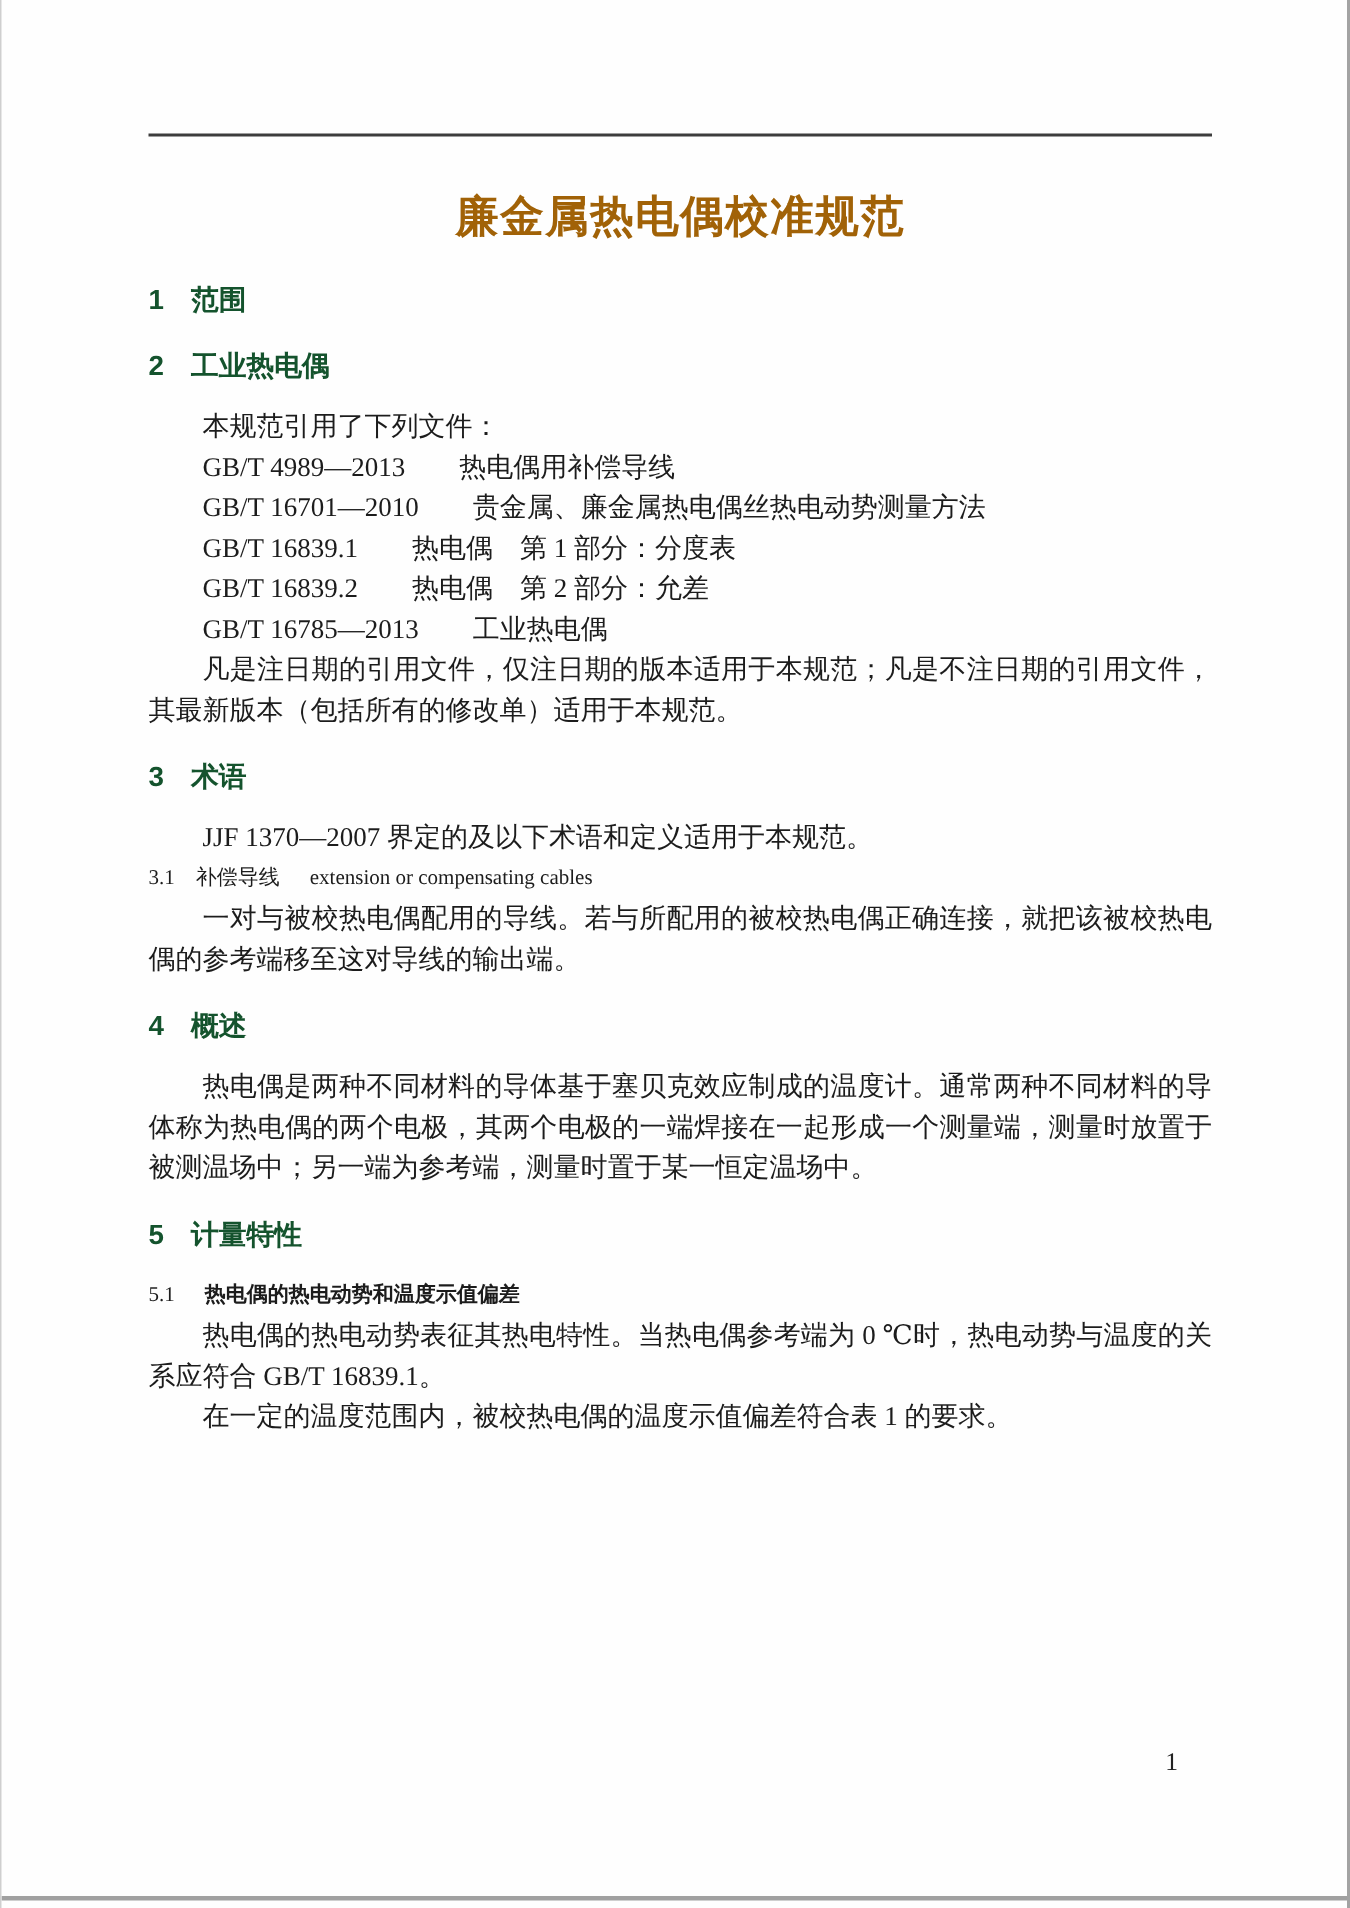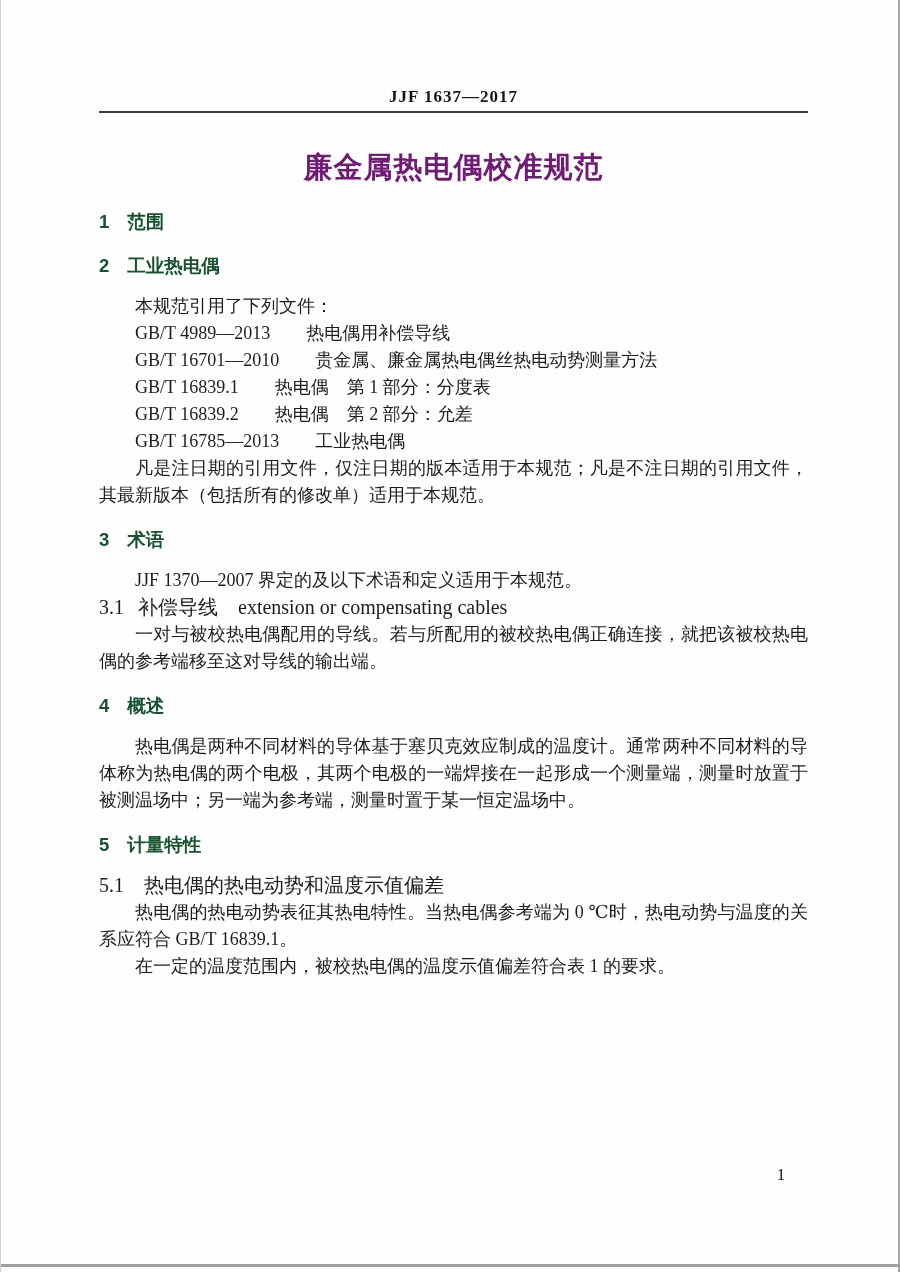--- a/index.html
+++ b/index.html
@@ -16,53 +16,52 @@
   }
   .content{padding:86px 90px 0 98px;}
   .doc-header{
     text-align:center;font-size:17px;font-weight:700;
     letter-spacing:1px;line-height:22px;color:#161616;
   }
   .header-rule{margin-top:3px;height:0;border-bottom:2px solid #3d3d3d;}
   .doc-title{
     margin:34px 0 22px;text-align:center;
     font-family:"Liberation Sans","DejaVu Sans",sans-serif;
-    font-weight:700;font-size:29px;line-height:40px;color:#701a75;
+    font-weight:700;font-size:29px;line-height:40px;color:#a16207;
     letter-spacing:1px;
   }
   .sec-h{
     margin:18px 0 14px;
     font-family:"Liberation Sans","DejaVu Sans",sans-serif;
     font-weight:700;font-size:18.5px;line-height:26px;color:#14532d;
   }
   .sec-h .num{margin-right:18px;}
   .para{
     margin:0;font-size:18px;line-height:27px;
     text-align:justify;text-indent:2em;
   }
   .ref-line{margin:0;font-size:18px;line-height:27px;padding-left:2em;}
-  .sub-line{margin:0;font-size:20px;line-height:27px;}
+  .sub-line{margin:0;font-size:14px;line-height:27px;}
   .sub-line .sub-num{margin-right:14px;}
   .sub-line .term-en{margin-left:20px;}
-  .sub-line .sub-title{margin-left:6px;}
+  .sub-line .sub-title{margin-left:6px;font-weight:bold;}
   .page-number{
     position:absolute;top:1163px;left:756px;width:48px;
     text-align:center;font-size:17px;line-height:24px;color:#222;
   }
   .bottom-rule{
     position:absolute;left:0;right:0;bottom:5px;height:3px;background:#a0a0a0;
   }
 </style>
 </head>
 <body>
 
 <div class="page">
   <div class="content">
 
-    <div class="doc-header">JJF 1637—2017</div>
     <div class="header-rule"></div>
 
     <h1 class="doc-title">廉金属热电偶校准规范</h1>
 
     <div class="sec-h">
       <span class="num">1</span><span>范围</span>
     </div>
 
     <div class="sec-h">
       <span class="num">2</span><span>工业热电偶</span>

